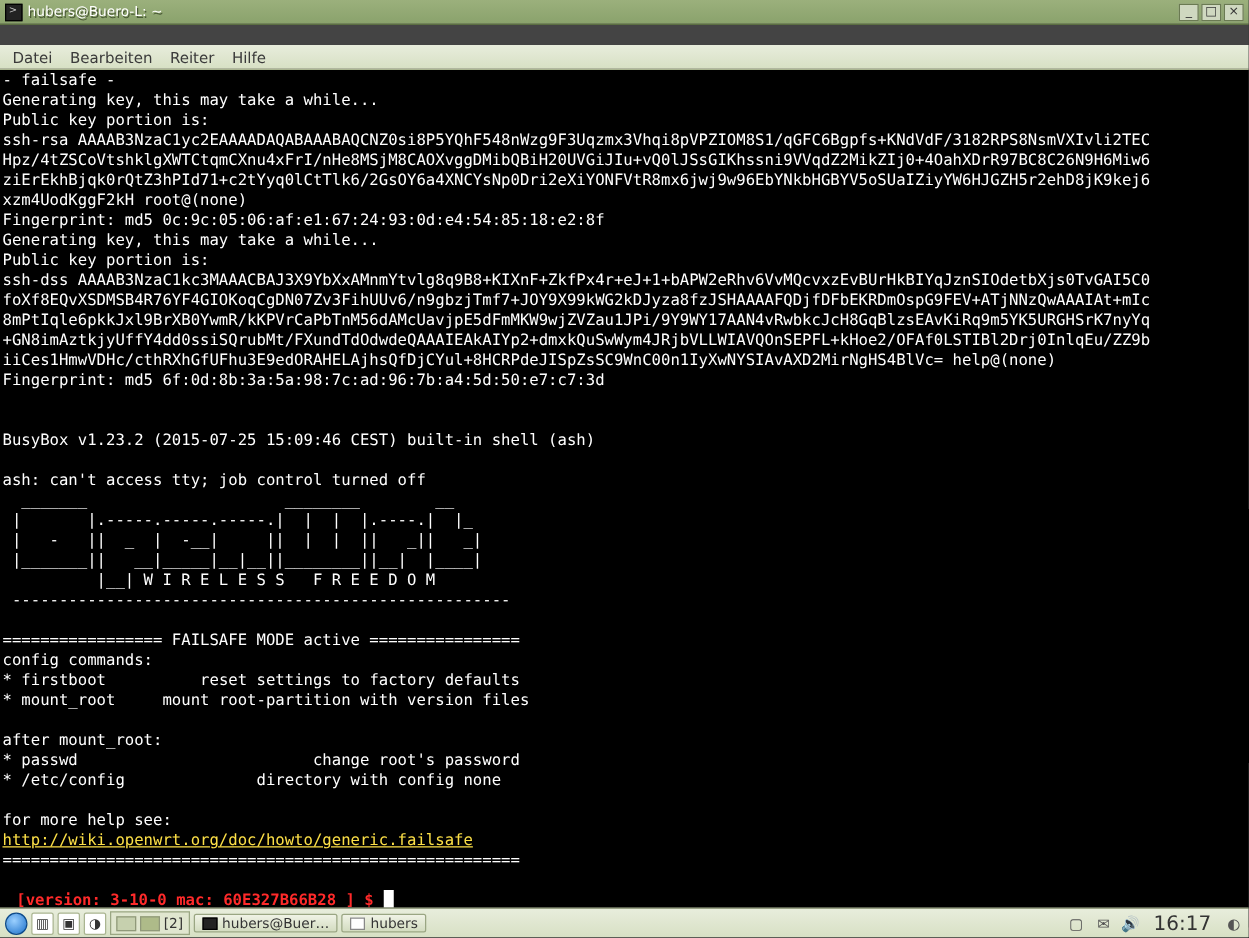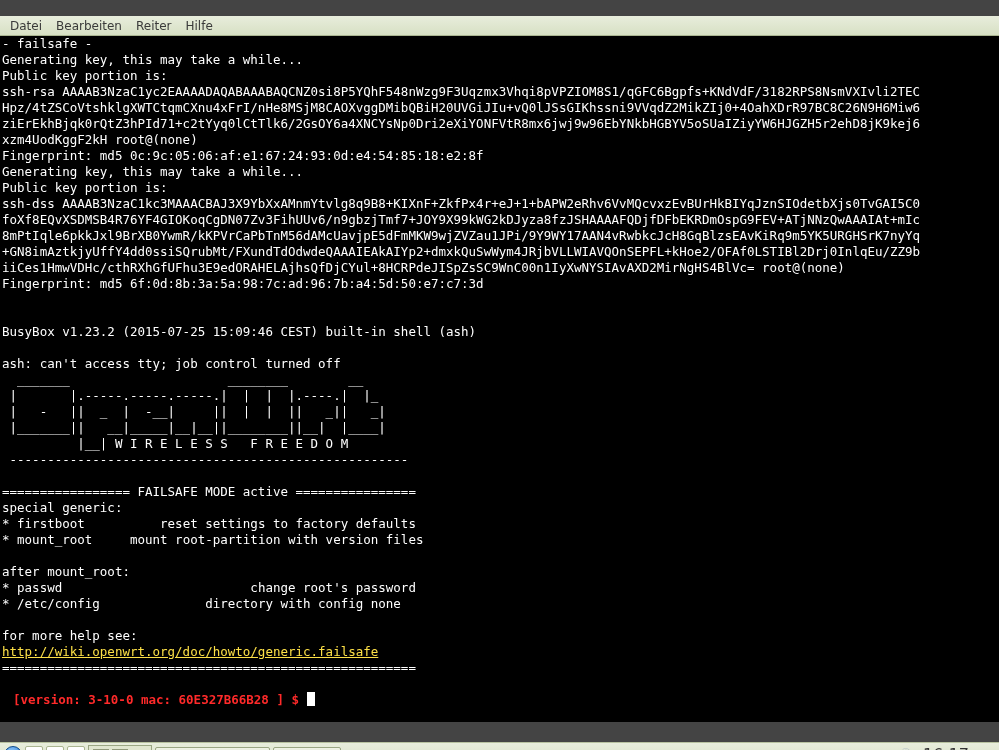--- a/index.html
+++ b/index.html
@@ -96,20 +96,29 @@
   .taskbar .tray-icon { width: 16px; height: 16px; display:flex;align-items:center;justify-content:center;color:#555;font-size:12px; }
   .taskbar .clock { font-size: 16px; padding: 0 4px; }
 
   .page { position: relative; width: 999px; height: 750px; }
 </style>
 </head>
 <body>
 
 <div class="page">
 
+  <div class="titlebar">
+    <span class="term-icon"></span>
+    <span class="title">hubers@Buero-L: ~</span>
+    <div class="win-btns">
+      <div class="win-btn">_</div>
+      <div class="win-btn">□</div>
+      <div class="win-btn">×</div>
+    </div>
+  </div>
 
   <div class="menubar">
     <span class="menu-item"><span>Datei</span></span>
     <span class="menu-item"><span>Bearbeiten</span></span>
     <span class="menu-item"><span>Reiter</span></span>
     <span class="menu-item"><span>Hilfe</span></span>
   </div>
 
   <div class="term"><span>- failsafe -</span>
 <span>Generating key, this may take a while...</span>
@@ -118,36 +127,36 @@
 <span>Hpz/4tZSCoVtshklgXWTCtqmCXnu4xFrI/nHe8MSjM8CAOXvggDMibQBiH20UVGiJIu+vQ0lJSsGIKhssni9VVqdZ2MikZIj0+4OahXDrR97BC8C26N9H6Miw6</span>
 <span>ziErEkhBjqk0rQtZ3hPId71+c2tYyq0lCtTlk6/2GsOY6a4XNCYsNp0Dri2eXiYONFVtR8mx6jwj9w96EbYNkbHGBYV5oSUaIZiyYW6HJGZH5r2ehD8jK9kej6</span>
 <span>xzm4UodKggF2kH root@(none)</span>
 <span>Fingerprint: md5 0c:9c:05:06:af:e1:67:24:93:0d:e4:54:85:18:e2:8f</span>
 <span>Generating key, this may take a while...</span>
 <span>Public key portion is:</span>
 <span>ssh-dss AAAAB3NzaC1kc3MAAACBAJ3X9YbXxAMnmYtvlg8q9B8+KIXnF+ZkfPx4r+eJ+1+bAPW2eRhv6VvMQcvxzEvBUrHkBIYqJznSIOdetbXjs0TvGAI5C0</span>
 <span>foXf8EQvXSDMSB4R76YF4GIOKoqCgDN07Zv3FihUUv6/n9gbzjTmf7+JOY9X99kWG2kDJyza8fzJSHAAAAFQDjfDFbEKRDmOspG9FEV+ATjNNzQwAAAIAt+mIc</span>
 <span>8mPtIqle6pkkJxl9BrXB0YwmR/kKPVrCaPbTnM56dAMcUavjpE5dFmMKW9wjZVZau1JPi/9Y9WY17AAN4vRwbkcJcH8GqBlzsEAvKiRq9m5YK5URGHSrK7nyYq</span>
 <span>+GN8imAztkjyUffY4dd0ssiSQrubMt/FXundTdOdwdeQAAAIEAkAIYp2+dmxkQuSwWym4JRjbVLLWIAVQOnSEPFL+kHoe2/OFAf0LSTIBl2Drj0InlqEu/ZZ9b</span>
-<span>iiCes1HmwVDHc/cthRXhGfUFhu3E9edORAHELAjhsQfDjCYul+8HCRPdeJISpZsSC9WnC00n1IyXwNYSIAvAXD2MirNgHS4BlVc= root@(none)</span>
+<span>iiCes1HmwVDHc/cthRXhGfUFhu3E9edORAHELAjhsQfDjCYul+8HCRPdeJISpZsSC9WnC00n1IyXwNYSIAvAXD2MirNgHS4BlVc= help@(none)</span>
 <span>Fingerprint: md5 6f:0d:8b:3a:5a:98:7c:ad:96:7b:a4:5d:50:e7:c7:3d</span>
 <span></span>
 <span></span>
 <span>BusyBox v1.23.2 (2015-07-25 15:09:46 CEST) built-in shell (ash)</span>
 <span></span>
 <span>ash: can't access tty; job control turned off</span>
 <span>  _______                     ________        __</span>
 <span> |       |.-----.-----.-----.|  |  |  |.----.|  |_</span>
 <span> |   -   ||  _  |  -__|     ||  |  |  ||   _||   _|</span>
 <span> |_______||   __|_____|__|__||________||__|  |____|</span>
 <span>          |__| W I R E L E S S   F R E E D O M</span>
 <span> -----------------------------------------------------</span>
 <span></span>
 <span>================= FAILSAFE MODE active ================</span>
-<span>special generic:</span>
+<span>config commands:</span>
 <span>* firstboot	     reset settings to factory defaults</span>
 <span>* mount_root	 mount root-partition with version files</span>
 <span></span>
 <span>after mount_root:</span>
 <span>* passwd			 change root's password</span>
 <span>* /etc/config		   directory with config none</span>
 <span></span>
 <span>for more help see:</span>
 <a>http://wiki.openwrt.org/doc/howto/generic.failsafe</a>
 <span>=======================================================</span>

